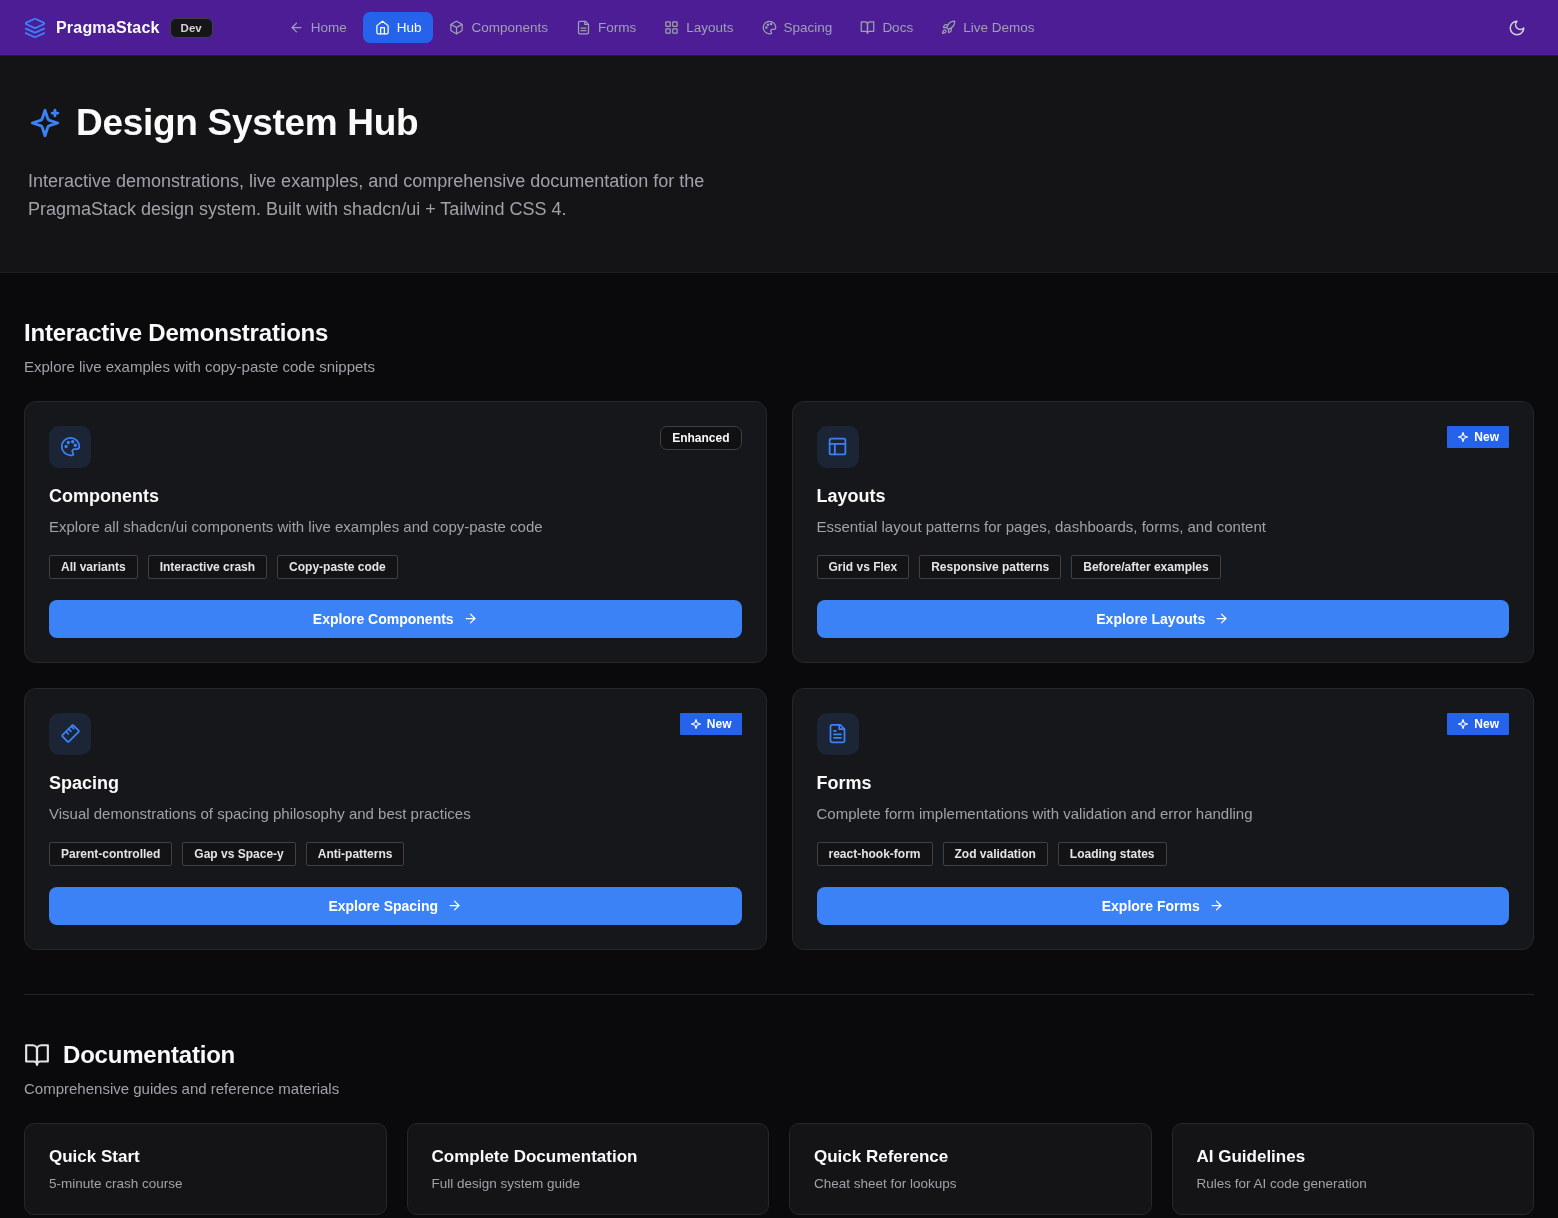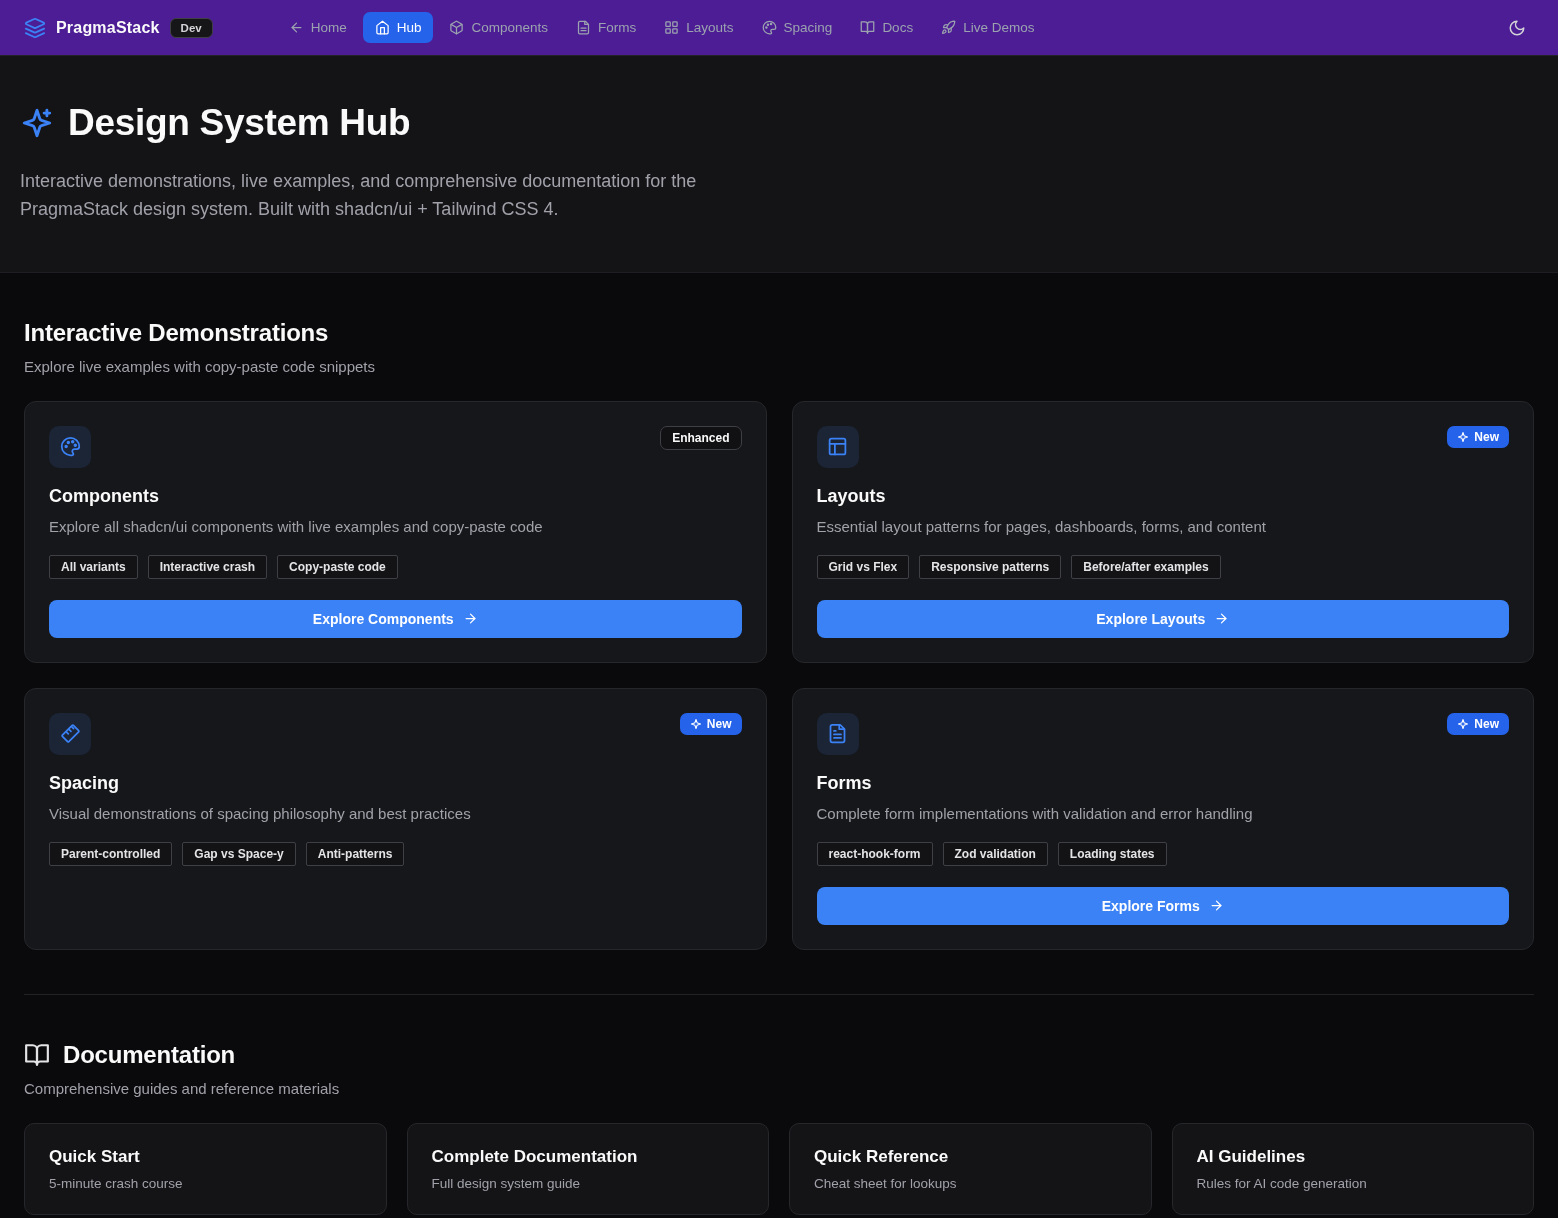--- a/index.html
+++ b/index.html
@@ -40,21 +40,21 @@
   .nav-item svg { width: 15px; height: 15px; }
   .theme-toggle {
     margin-left: auto; background: transparent; border: none; cursor: pointer;
     color: #d4d4d8; padding: 8px; border-radius: 8px; display: flex;
   }
 
   
   .hero {
     background: #141417;
     border-bottom: 1px solid #1f1f23;
-    padding: 46px 20px 48px;
+    padding: 46px 28px 48px;
   }
   .hero-title-row { display: flex; align-items: center; gap: 14px; }
   .hero-sparkles { color: #3b82f6; }
   .hero-title { font-size: 37px; font-weight: 700; letter-spacing: -.3px; }
   .hero-sub {
     margin-top: 24px; font-size: 18px; line-height: 1.55;
     color: #a1a1aa; max-width: 755px;
   }
 
   
@@ -80,21 +80,21 @@
     display: flex; align-items: center; justify-content: center;
   }
   .badge-outline {
     font-size: 12px; font-weight: 600; color: #fafafa;
     border: 1px solid #3f3f46; background: #111113;
     padding: 4px 11px; border-radius: 7px;
   }
   .badge-filled {
     display: inline-flex; align-items: center; gap: 5px;
     font-size: 12px; font-weight: 600; color: #ffffff;
-    background: #2563eb; padding: 4px 10px; border-radius: 7px;
+    background: #2563eb; padding: 4px 10px; border-radius: 1px;
   }
   .badge-filled svg { width: 12px; height: 12px; }
   .demo-title { margin-top: 18px; font-size: 18px; font-weight: 700; }
   .demo-desc { margin-top: 9px; font-size: 15px; color: #a1a1aa; line-height: 1.4; }
   .tag-row { margin-top: 18px; display: flex; gap: 10px; flex-wrap: wrap; }
   .tag {
     font-size: 12px; font-weight: 600; color: #e4e4e7;
     border: 1px solid #3f3f46; background: #131316;
     padding: 4px 11px; border-radius: 2px; white-space: nowrap;
   }
@@ -338,20 +338,29 @@
           <span>New</span>
         </span>
       </div>
       <h3 class="demo-title">Spacing</h3>
       <p class="demo-desc">Visual demonstrations of spacing philosophy and best practices</p>
       <div class="tag-row">
         <span class="tag">Parent-controlled</span>
         <span class="tag">Gap vs Space-y</span>
         <span class="tag">Anti-patterns</span>
       </div>
+      <button class="cta-button">
+        <span>Explore Spacing</span>
+        <span>
+            <svg viewBox="0 0 24 24" fill="none" stroke="currentColor" stroke-width="2" stroke-linecap="round" stroke-linejoin="round">
+              <path d="M5 12h14"></path>
+              <path d="m12 5 7 7-7 7"></path>
+            </svg>
+          </span>
+      </button>
     </div>
 
     <div class="demo-card">
       <div class="card-top">
         <div class="icon-box">
           <svg width="21" height="21" viewBox="0 0 24 24" fill="none" stroke="currentColor" stroke-width="2" stroke-linecap="round" stroke-linejoin="round">
               <path d="M15 2H6a2 2 0 0 0-2 2v16a2 2 0 0 0 2 2h12a2 2 0 0 0 2-2V7Z"></path>
               <path d="M14 2v5h5"></path>
               <path d="M16 13H8"></path>
               <path d="M16 17H8"></path>

